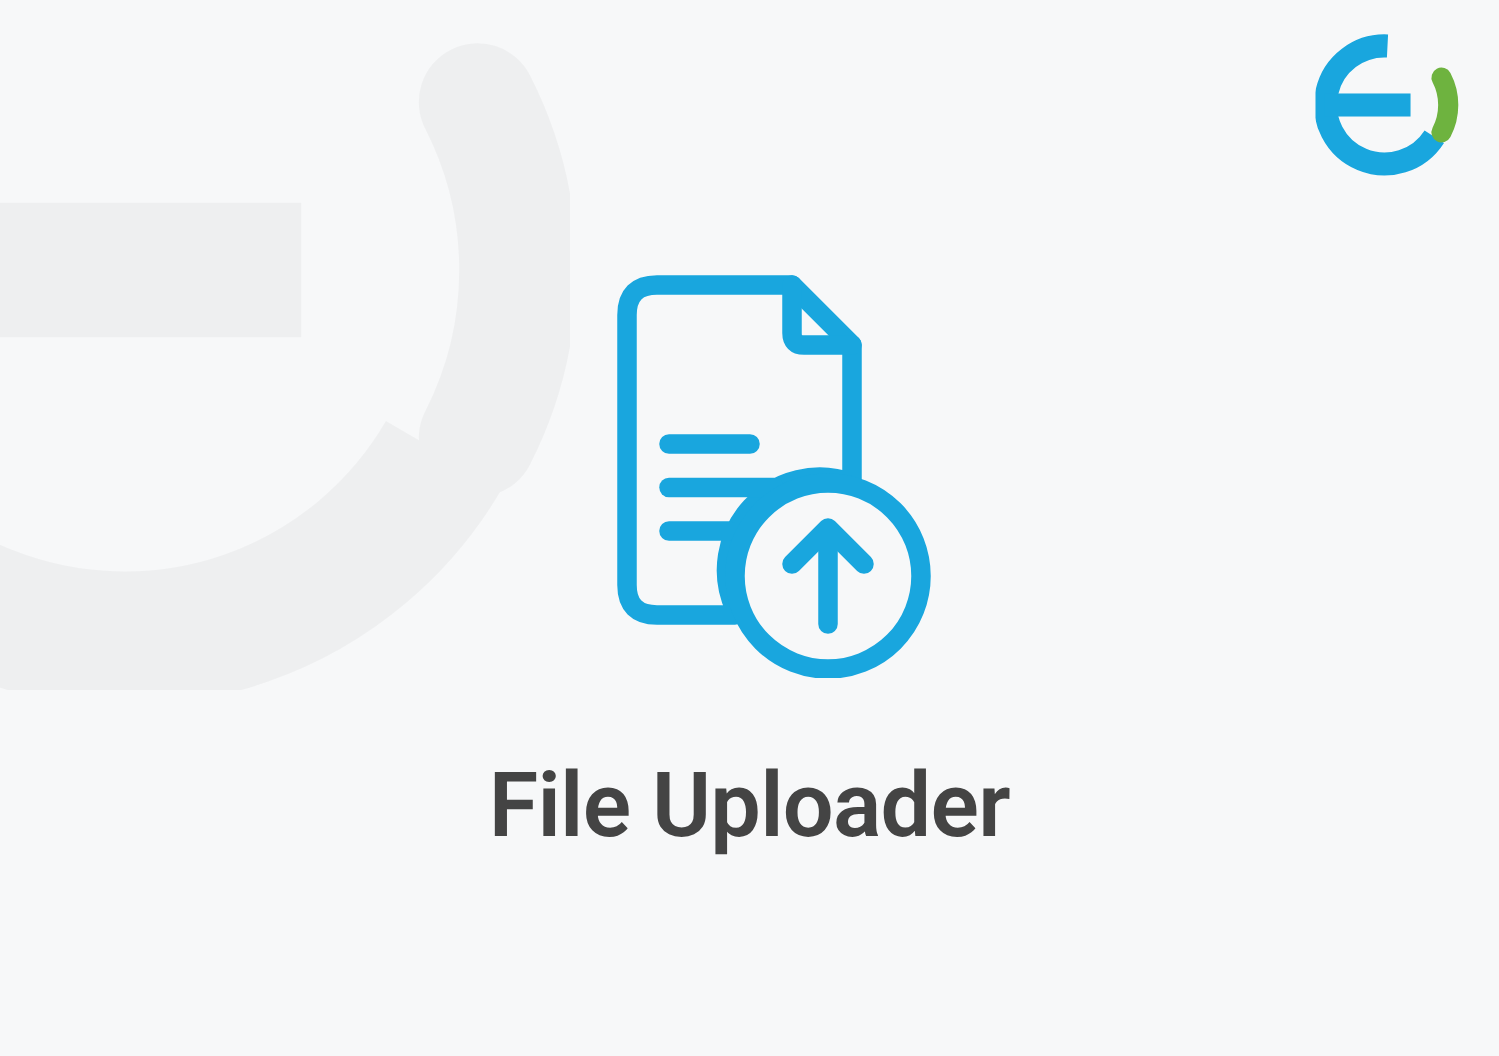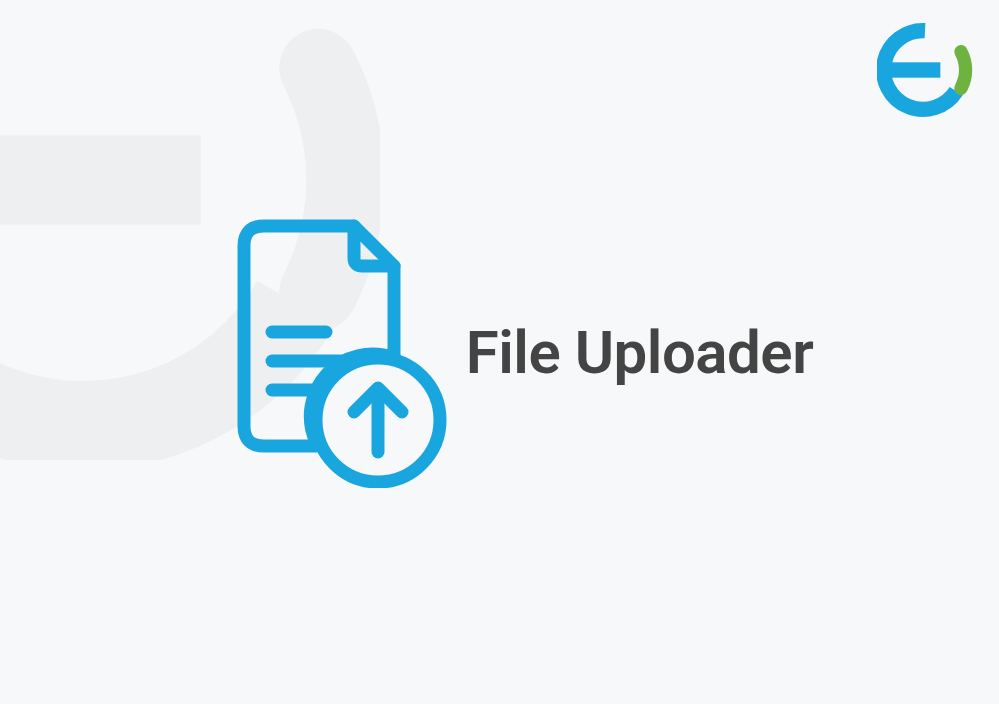--- a/index.html
+++ b/index.html
@@ -27,21 +27,21 @@
       top: 22px;
       right: 26px;
     }
     .main-content {
       position: absolute;
       top: 0;
       left: 0;
       width: 100%;
       height: 100%;
       display: flex;
-      flex-direction: row;
+      flex-direction: column;
       align-items: center;
       justify-content: center;
     }
     .icon-wrap {
       margin-top: 40px;
       margin-bottom: 45px;
     }
     .page-title {
       font-size: 60px;
       font-weight: 600;

